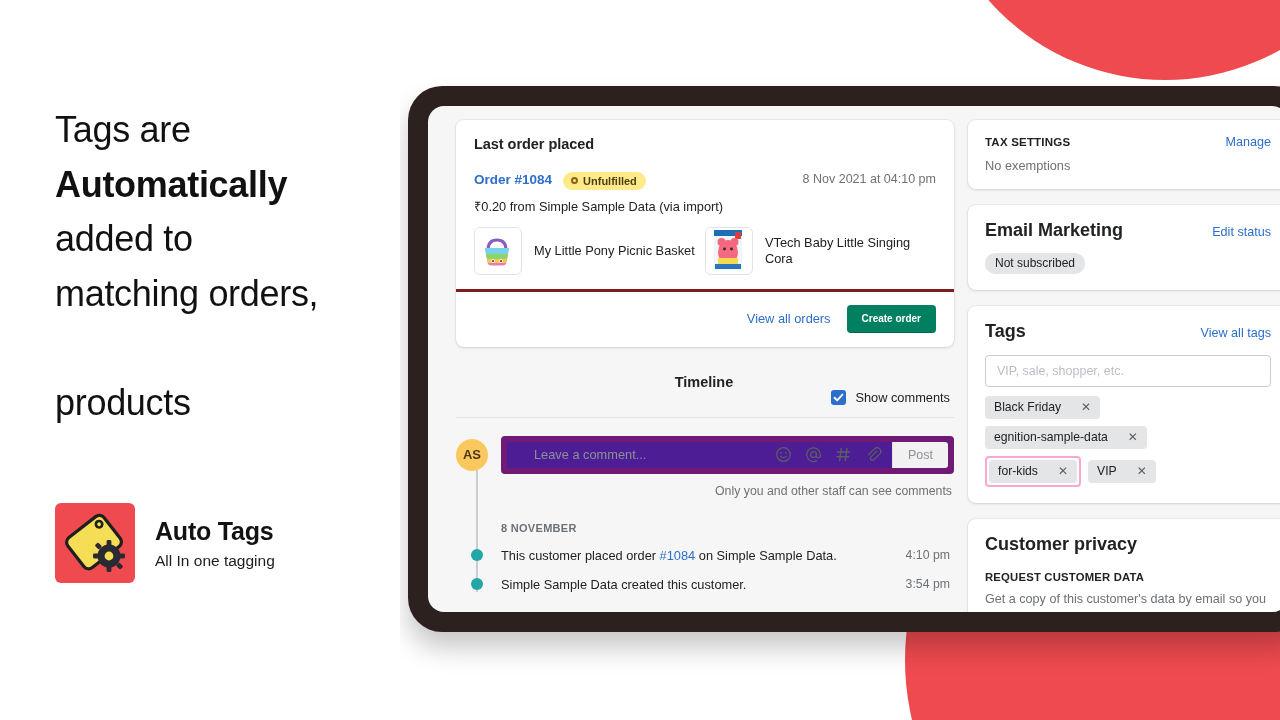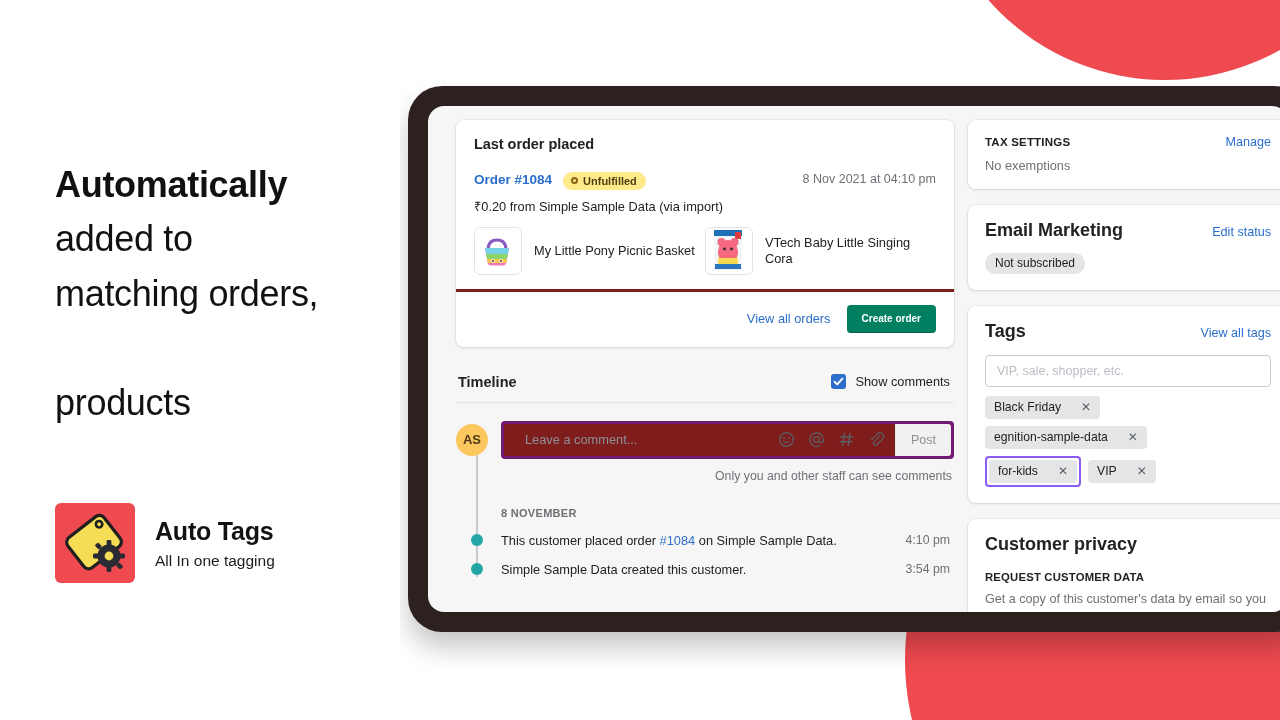--- a/index.html
+++ b/index.html
@@ -235,23 +235,24 @@
     border-radius: 4px;
     padding: 8px 15px 9px 15px;
     font-family: inherit;
     cursor: pointer;
     box-shadow: inset 0 -1px 0 rgba(0,0,0,0.2);
   }
 
   
   .timeline-head {
     display: flex;
-    align-items: flex-start;
+    align-items: center;
     margin-top: 27px;
     padding: 0 4px 0 2px;
+    flex-direction: column;
   }
   .timeline-title {
     font-size: 14.5px;
     font-weight: 700;
     color: #202223;
   }
   .show-comments {
     margin-left: auto;
     display: flex;
     align-items: center;
@@ -305,27 +306,27 @@
     font-weight: 600;
     display: flex;
     align-items: center;
     justify-content: center;
     flex: none;
     margin-top: 3px;
   }
   .comment-box {
     margin-left: 13px;
     flex: 1;
-    background: #7f1d1d;
-    border: 3px solid #701a75;
+    background: #4c1d95;
+    border: 6px solid #701a75;
     border-radius: 4px;
     height: 38px;
     display: flex;
     align-items: center;
-    padding-left: 21px;
+    padding-left: 27px;
     box-sizing: border-box;
   }
   .comment-placeholder {
     font-size: 12.8px;
     color: #8c9196;
     flex: 1;
   }
   .comment-icons {
     display: flex;
     align-items: center;
@@ -455,21 +456,21 @@
     border-radius: 4px;
     padding: 4px 9px 5px 9px;
     white-space: nowrap;
   }
   .tag-x {
     font-size: 12px;
     color: #5c5f62;
     line-height: 1;
   }
   .tag-highlight {
-    border: 2px solid #8b5cf6;
+    border: 2px solid #f9a8d4;
     border-radius: 4px;
     padding: 2px;
     display: inline-flex;
   }
   .tag-highlight .tag-chip { background: #e4e5e7; }
   .privacy-caps {
     font-size: 11.3px;
     font-weight: 700;
     color: #202223;
     letter-spacing: 0.2px;
@@ -484,21 +485,21 @@
   .privacy-text a { color: #2c6ecb; }
 </style>
 </head>
 <body>
 
 <div class="red-circle" id="circle-top"></div>
 <div class="red-circle" id="circle-bottom"></div>
 
 <div class="left-pane">
   <div class="headline">
-    <br>
+    <span>Tags are</span><br>
     <span class="bold">Automatically</span><br>
     <span>added to</span><br>
     <span>matching orders,</span><br>
     <br>
     <span>products</span>
   </div>
 
   <div class="brand">
     <div class="brand-logo">
       <svg width="80" height="80" viewBox="0 0 80 80">

